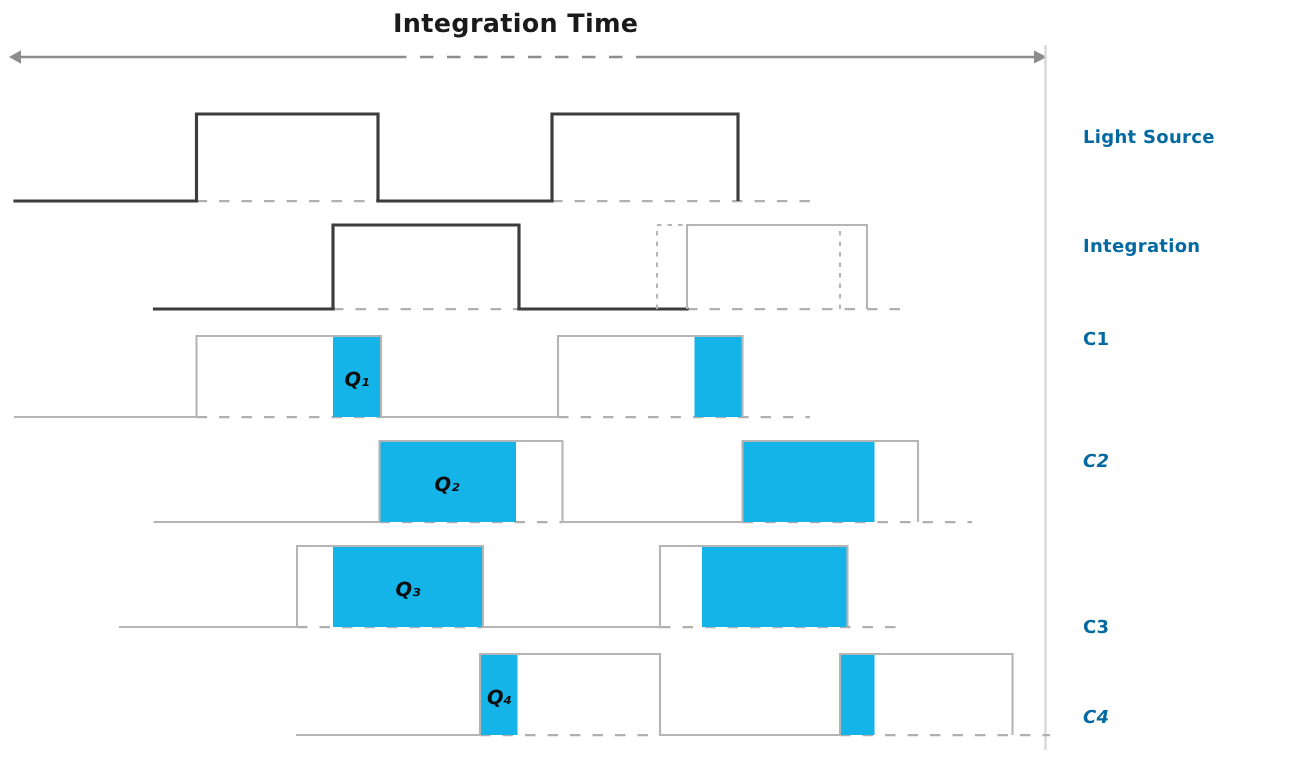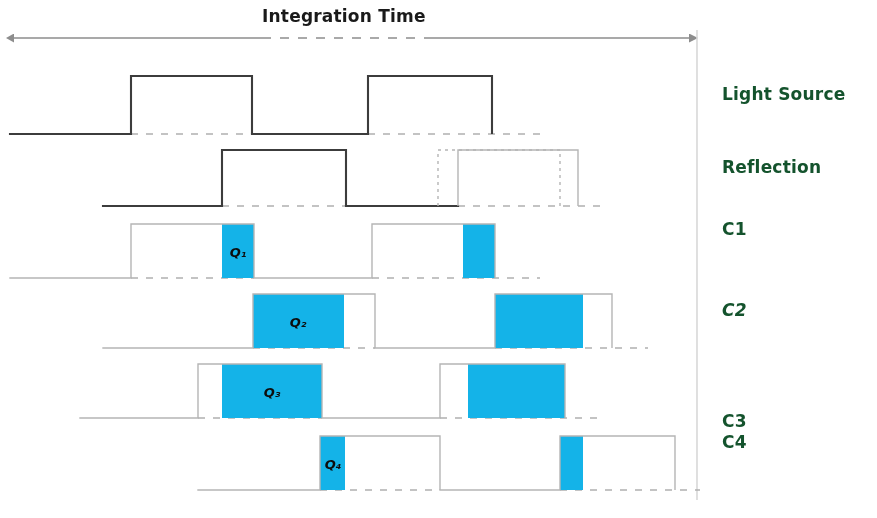--- a/index.html
+++ b/index.html
@@ -1,20 +1,20 @@
 <!DOCTYPE html>
 <html><head>
 <meta charset="utf-8">
 <style>
   html,body{margin:0;padding:0;background:#ffffff;}
   body{width:877px;height:518px;position:relative;overflow:hidden;
        font-family:"DejaVu Sans","Liberation Sans",sans-serif;}
   #stage{position:absolute;inset:0;width:877px;height:518px;background:#fff;}
   #svgroot{position:absolute;left:0;top:0;}
-  .rowlabel{position:absolute;font-weight:bold;font-size:17px;color:#14532d;
+  .rowlabel{position:absolute;font-weight:bold;font-size:12px;color:#0369a1;
             letter-spacing:0.2px;white-space:nowrap;font-family:"DejaVu Sans","Liberation Sans",sans-serif;}
   #title{position:absolute;font-weight:bold;font-size:17px;color:#1a1a1a;
          white-space:nowrap;letter-spacing:0.2px;}
 </style>
 </head>
 <body>
 
 <div id="stage">
   <div id="title" style="left: 262px; top: 6px;">Integration Time</div>
   <svg id="svgroot" width="877" height="518" viewBox="0 0 877 518" xmlns="http://www.w3.org/2000/svg">
@@ -93,19 +93,19 @@
           <rect x="320" y="436" width="25" height="54" fill="#14b3e8"></rect>
           <path d="M320,490 L320,436 L440,436 L440,490" fill="none" stroke="#b5b5b5" stroke-width="1.4" stroke-linejoin="miter"></path>
           <text x="333" y="469.48" text-anchor="middle" font-size="13" font-weight="bold" font-style="italic" fill="#0d0d0d" font-family="&quot;DejaVu Sans&quot;,&quot;Liberation Sans&quot;,sans-serif">Q₄</text>
           <rect x="560" y="436" width="23" height="54" fill="#14b3e8"></rect>
           <path d="M560,490 L560,436 L675,436 L675,490" fill="none" stroke="#b5b5b5" stroke-width="1.4" stroke-linejoin="miter"></path>
         </g>
       </g>
   </svg>
   <div id="labels">
       <div class="rowlabel" style="left: 722px; top: 84px;">Light Source</div>
-      <div class="rowlabel" style="left: 722px; top: 157px;">Reflection</div>
+      <div class="rowlabel" style="left: 722px; top: 157px;">Integration</div>
       <div class="rowlabel" style="left: 722px; top: 219px;">C1</div>
       <div class="rowlabel" style="left: 722px; top: 300px; font-style: italic;">C2</div>
       <div class="rowlabel" style="left: 722px; top: 372px; margin-top: 39px;">C3</div>
-      <div class="rowlabel" style="left: 722px; top: 432px;">C4</div>
+      <div class="rowlabel" style="left: 722px; top: 471px; font-style: italic;">C4</div>
     </div>
 </div>
 
 </body></html>

